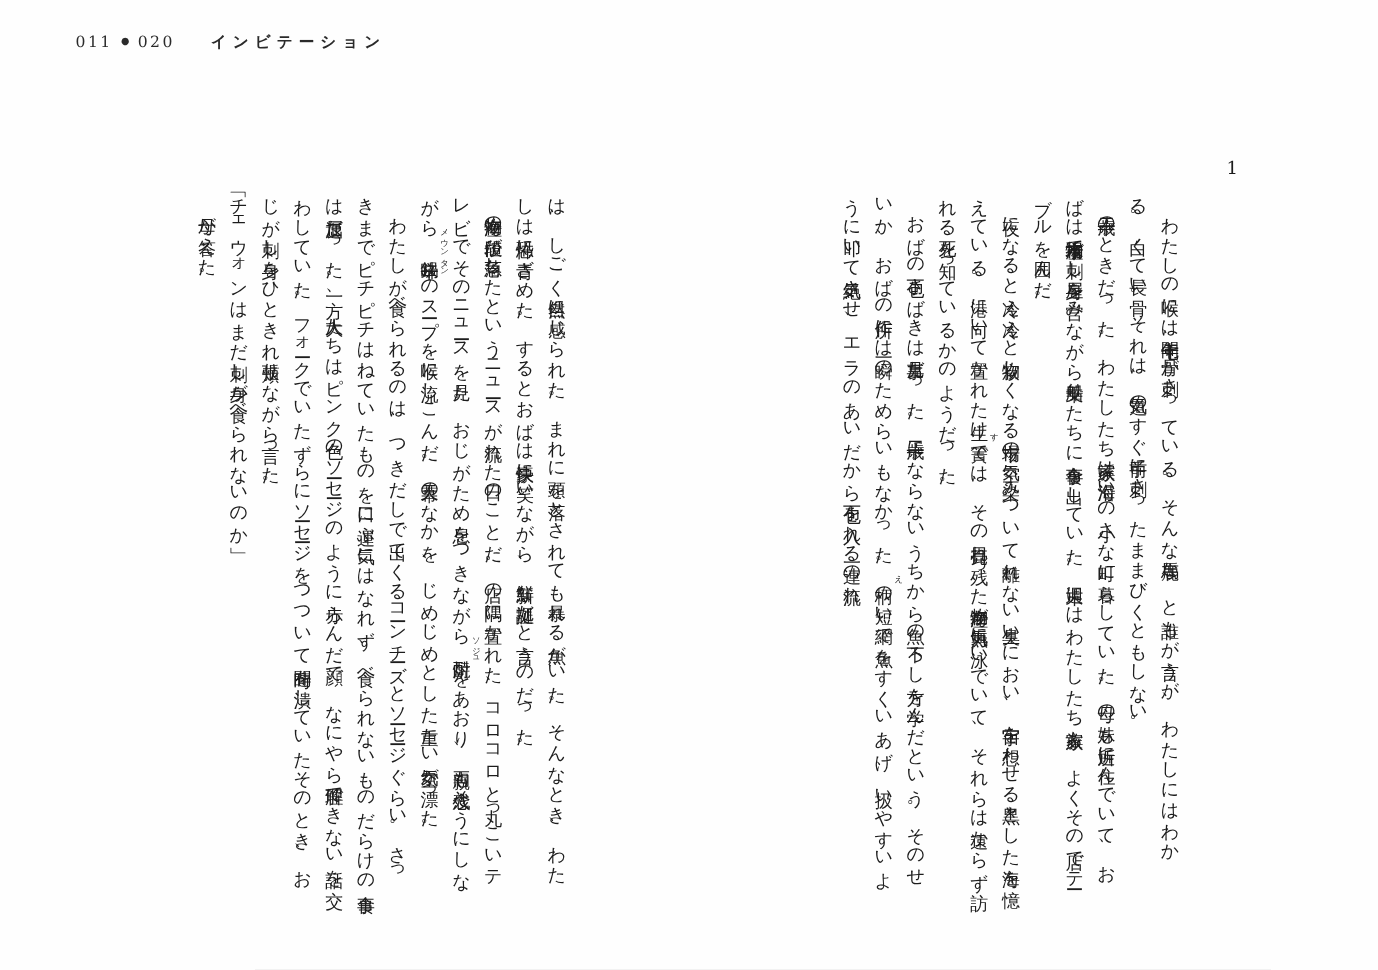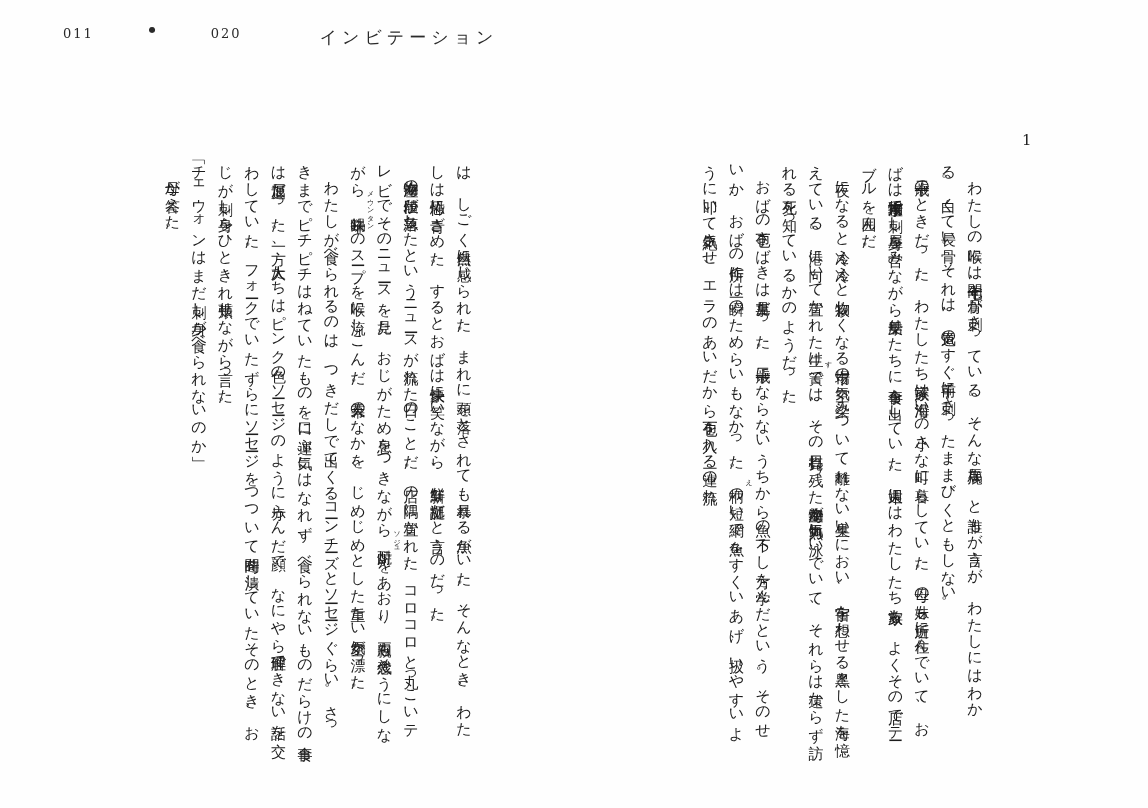--- a/index.html
+++ b/index.html
@@ -27,32 +27,33 @@
 
   
   .running-header {
     position: absolute;
     left: 63px;
     top: 26px;
     font-size: 13px;
     color: #2a2a2a;
     white-space: nowrap;
     display: flex;
-    gap: 48px;
+    align-items: center;
   }
   .folio { letter-spacing: 2px; }
   .folio-sep {
     font-size: 8px;
     margin: 0 7px;
     transform: translateY(-1px);
   }
   .running-title {
     margin-left: 30px;
-    font-size: 17px;
+    font-size: 13px;
     letter-spacing: 5px;
+    font-weight: bold;
   }
 
   
   .chapter-number {
     position: absolute;
     left: 448px;
     top: 131px;
     font-size: 15px;
     color: #1c1c1c;
   }

